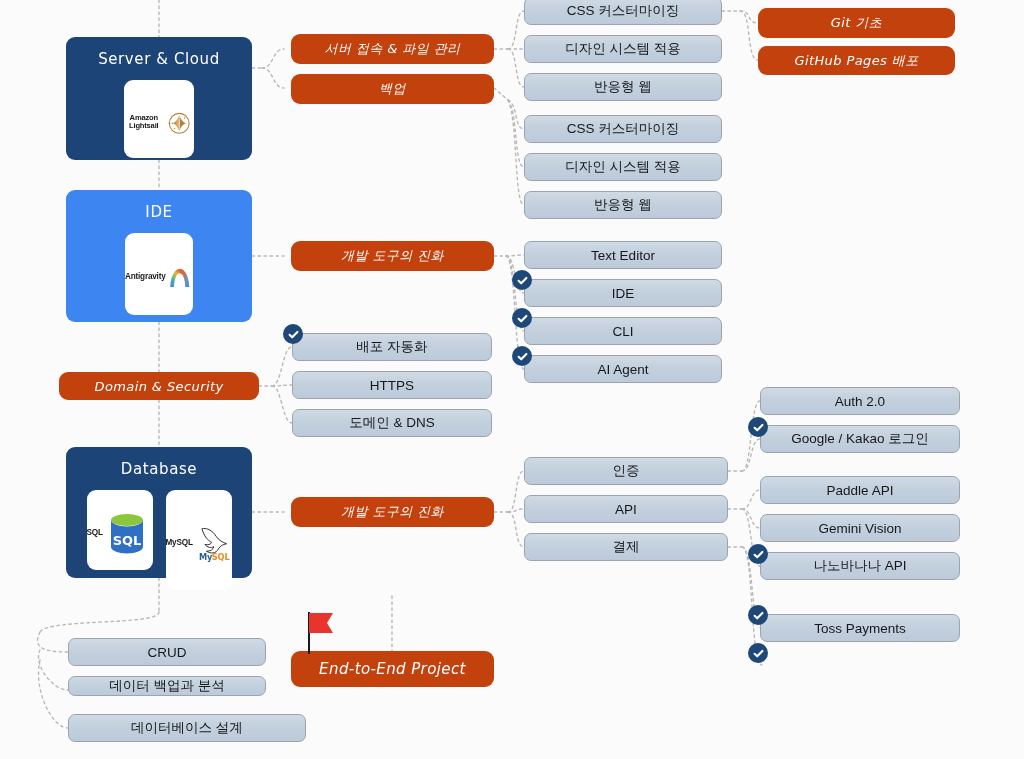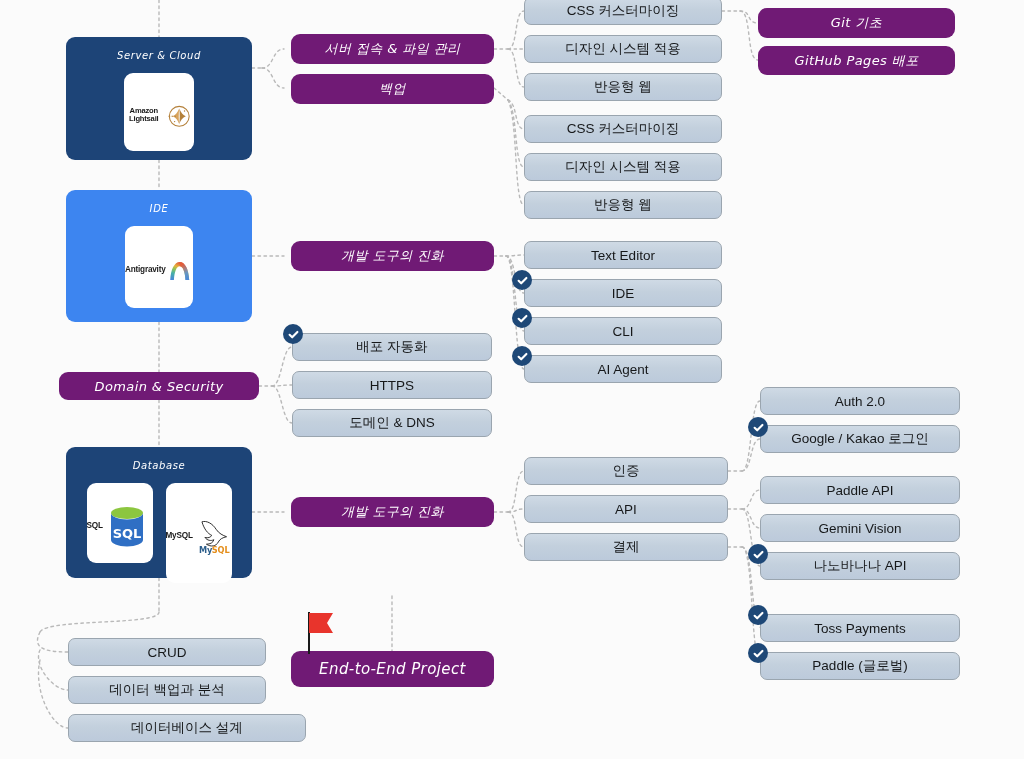--- a/index.html
+++ b/index.html
@@ -23,43 +23,42 @@
     box-sizing:border-box;
     display:flex;
     flex-direction:column;
     align-items:center;
     padding-top:13px;
   }
   .cat.navy{background:#1d4477;}
   .cat.blue{background:#3d85f0;}
   .cat-title{
     color:#ffffff;
-    font-size:10px;
+    font-size:15px;
     letter-spacing:.6px;
     font-family:"DejaVu Sans",sans-serif;
-    font-style:italic;
     font-weight:400;
     text-align:right;
   }
   .logo-row{display:flex;gap:13px;margin-top:12px;}
   .logo-tile{
     background:#fff;
     border-radius:9px;
     width:66px;height:78px;
     display:flex;align-items:center;
     padding-top:6px;box-sizing:border-box;
   }
   .logo-tile.wide{width:70px;}
   .logo-cap{font-size:8.2px;font-weight:700;color:#1a1a1a;letter-spacing:-.2px;line-height:1.1;text-align:center;}
   .logo-cap.small{font-size:7.6px;}
 
   
   .blacknode{
     position:absolute;
-    background:#701a75;
+    background:#c2410c;
     border-radius:9px;
     color:#fff;
     display:flex;align-items:center;justify-content:center;
     font-family:"DejaVu Sans",sans-serif;
     font-style:italic;
     font-size:13px;
     letter-spacing:.4px;
     text-align:center;
     box-sizing:border-box;
     padding:0 10px;
@@ -331,21 +330,21 @@
   <div class="chip" style="left:292px;top:371px;width:200px;height:28px;">
     <span>HTTPS</span>
   </div>
   <div class="chip" style="left:292px;top:409px;width:200px;height:28px;">
     <span>도메인 &amp; DNS</span>
   </div>
 
   <div class="chip" style="left:68px;top:638px;width:198px;height:28px;">
     <span>CRUD</span>
   </div>
-  <div class="chip" style="left:68px;top:676px;width:198px;height:28px;text-align:right;">
+  <div class="chip" style="left:68px;top:676px;width:198px;height:20px;text-align:right;">
     <span>데이터 백업과 분석</span>
   </div>
   <div class="chip" style="left:68px;top:714px;width:238px;height:28px;align-items:center;">
     <span>데이터베이스 설계</span>
   </div>
 
   <div class="chip" style="left:524px;top:457px;width:204px;height:28px;">
     <span>인증</span>
   </div>
   <div class="chip" style="left:524px;top:495px;width:204px;height:28px;">
@@ -384,22 +383,19 @@
 
   <div class="chip" style="left:760px;top:614px;width:200px;height:28px;">
     <span>Toss Payments</span>
   </div>
   <div class="check" style="left:748px;top:605px;">
     <svg width="13" height="13" viewBox="0 0 13 13">
       <path d="M2.6 6.8 L5.2 9.3 L10.4 3.9" fill="none" stroke="#fff" stroke-width="2.1" stroke-linecap="round" stroke-linejoin="round"></path>
     </svg>
   </div>
 
-  <div class="chip" style="left:760px;top:652px;width:200px;height:28px;">
-    <span>Paddle (글로벌)</span>
-  </div>
   <div class="check" style="left:748px;top:643px;">
     <svg width="13" height="13" viewBox="0 0 13 13">
       <path d="M2.6 6.8 L5.2 9.3 L10.4 3.9" fill="none" stroke="#fff" stroke-width="2.1" stroke-linecap="round" stroke-linejoin="round"></path>
     </svg>
   </div>
 
 </div>
 
 </body></html>

